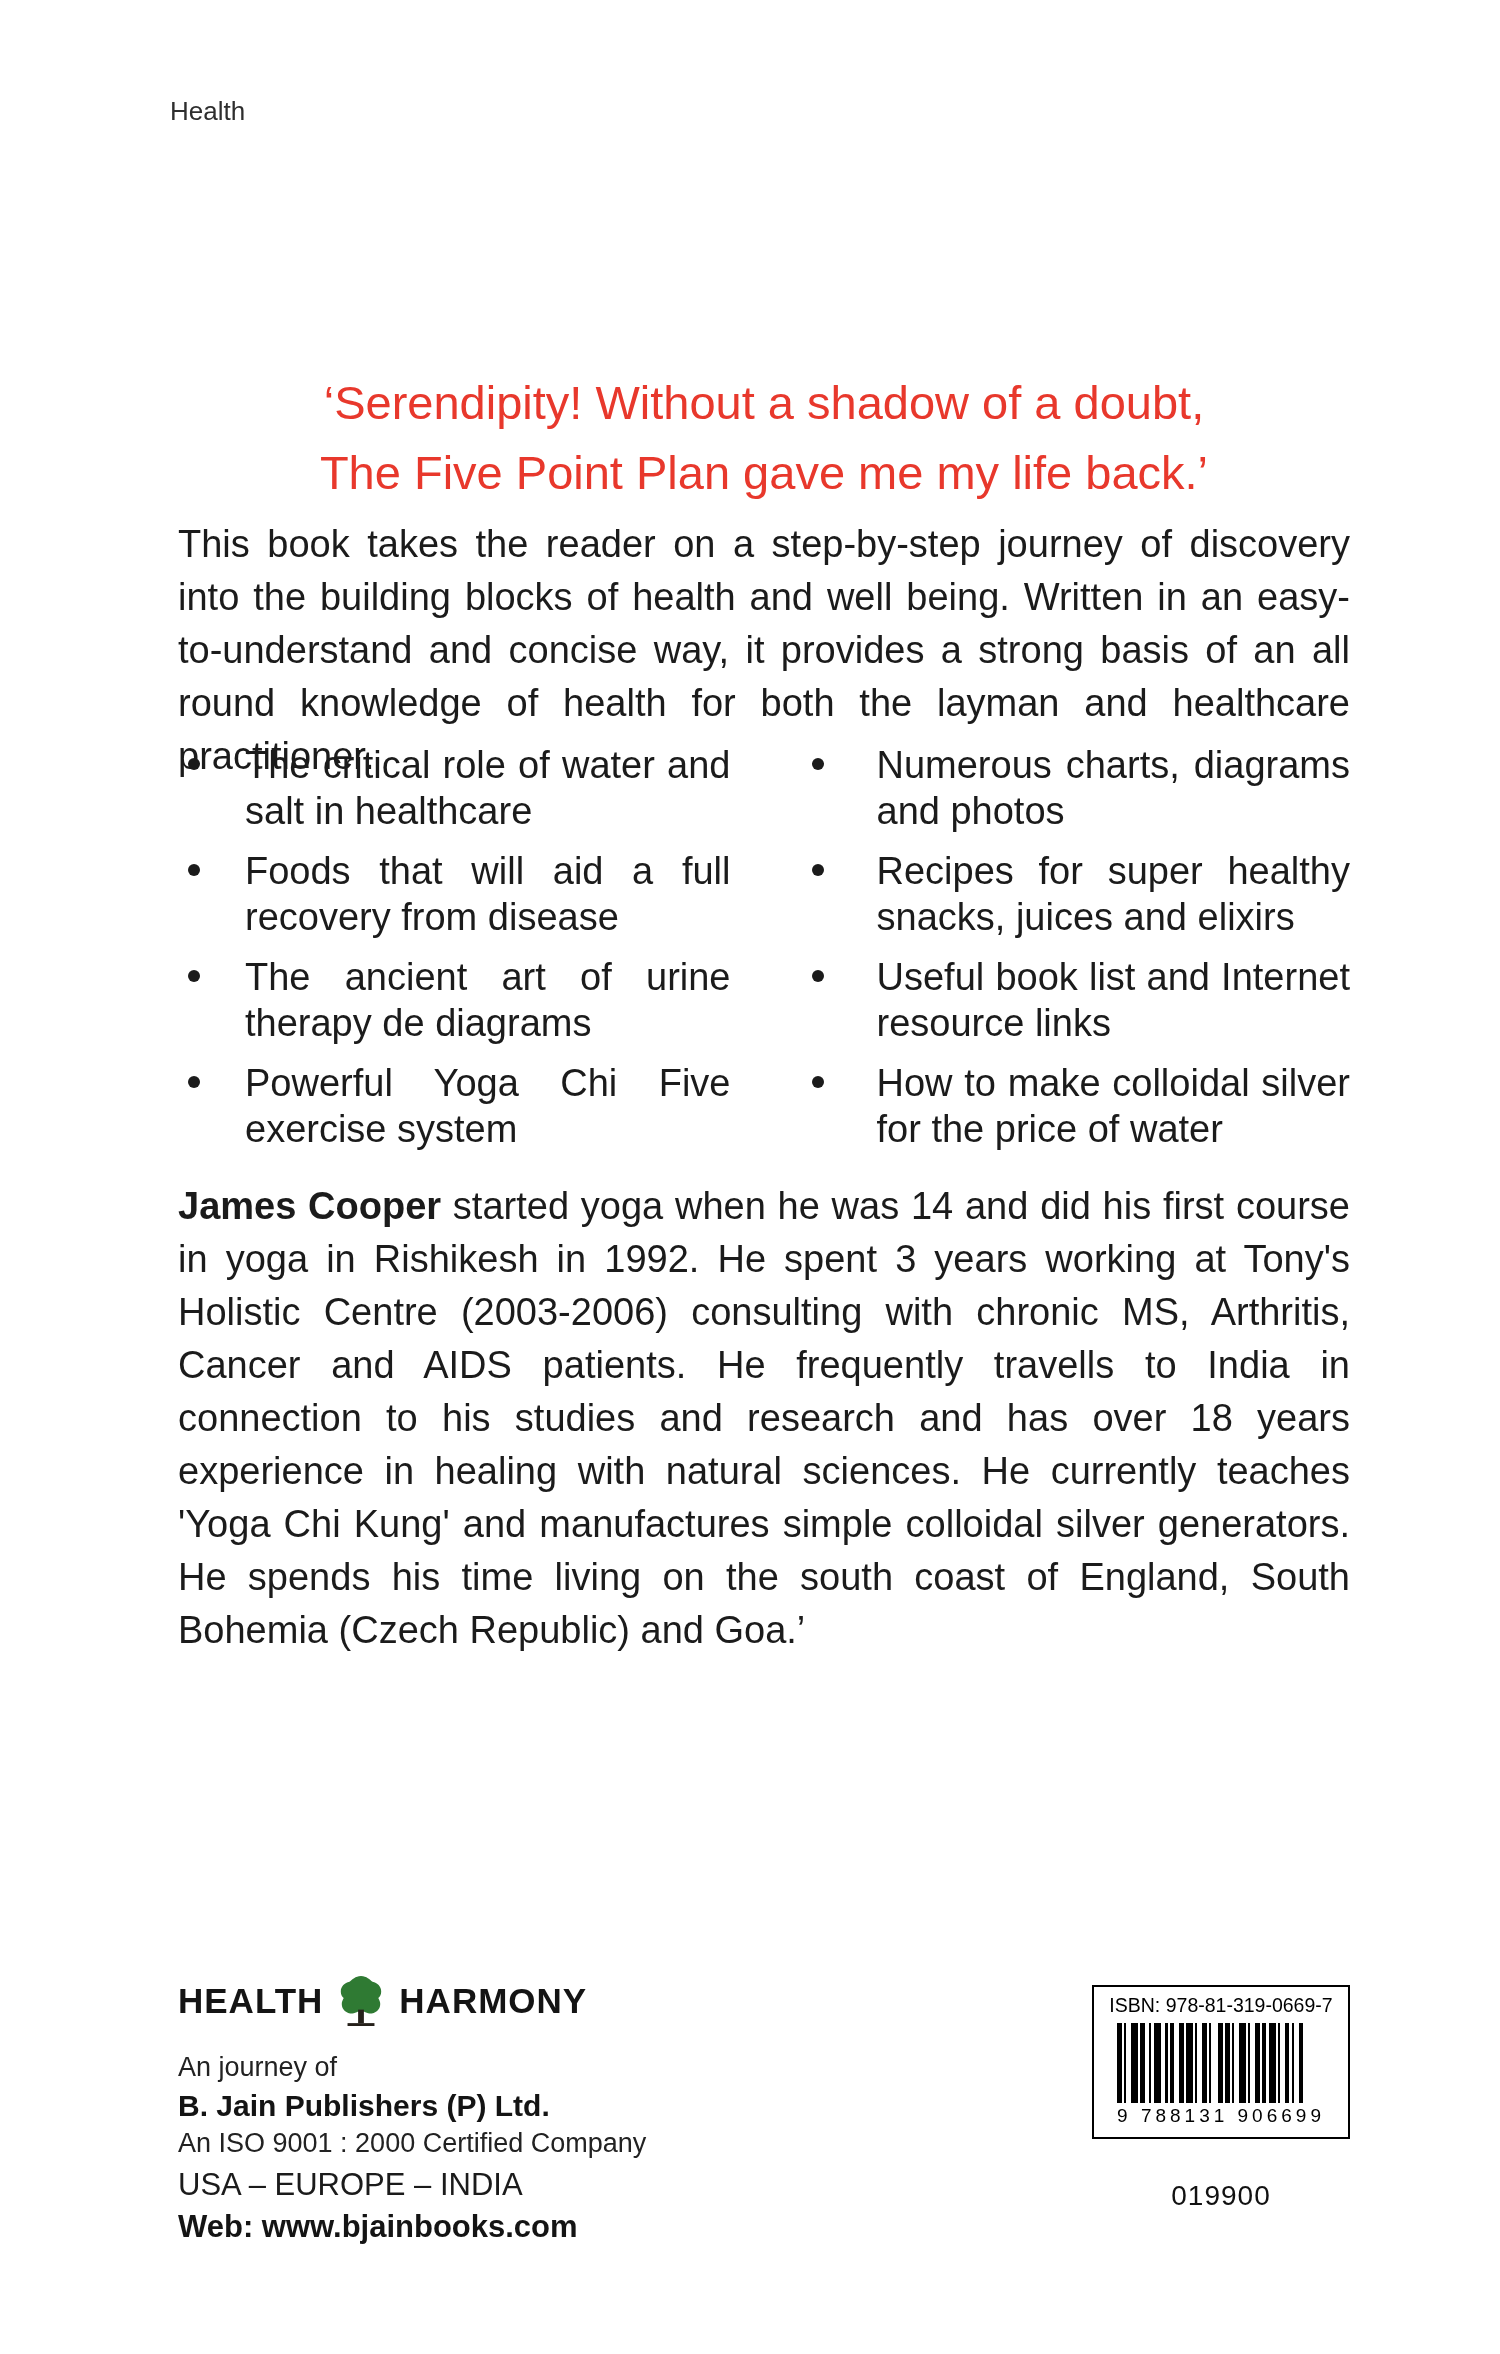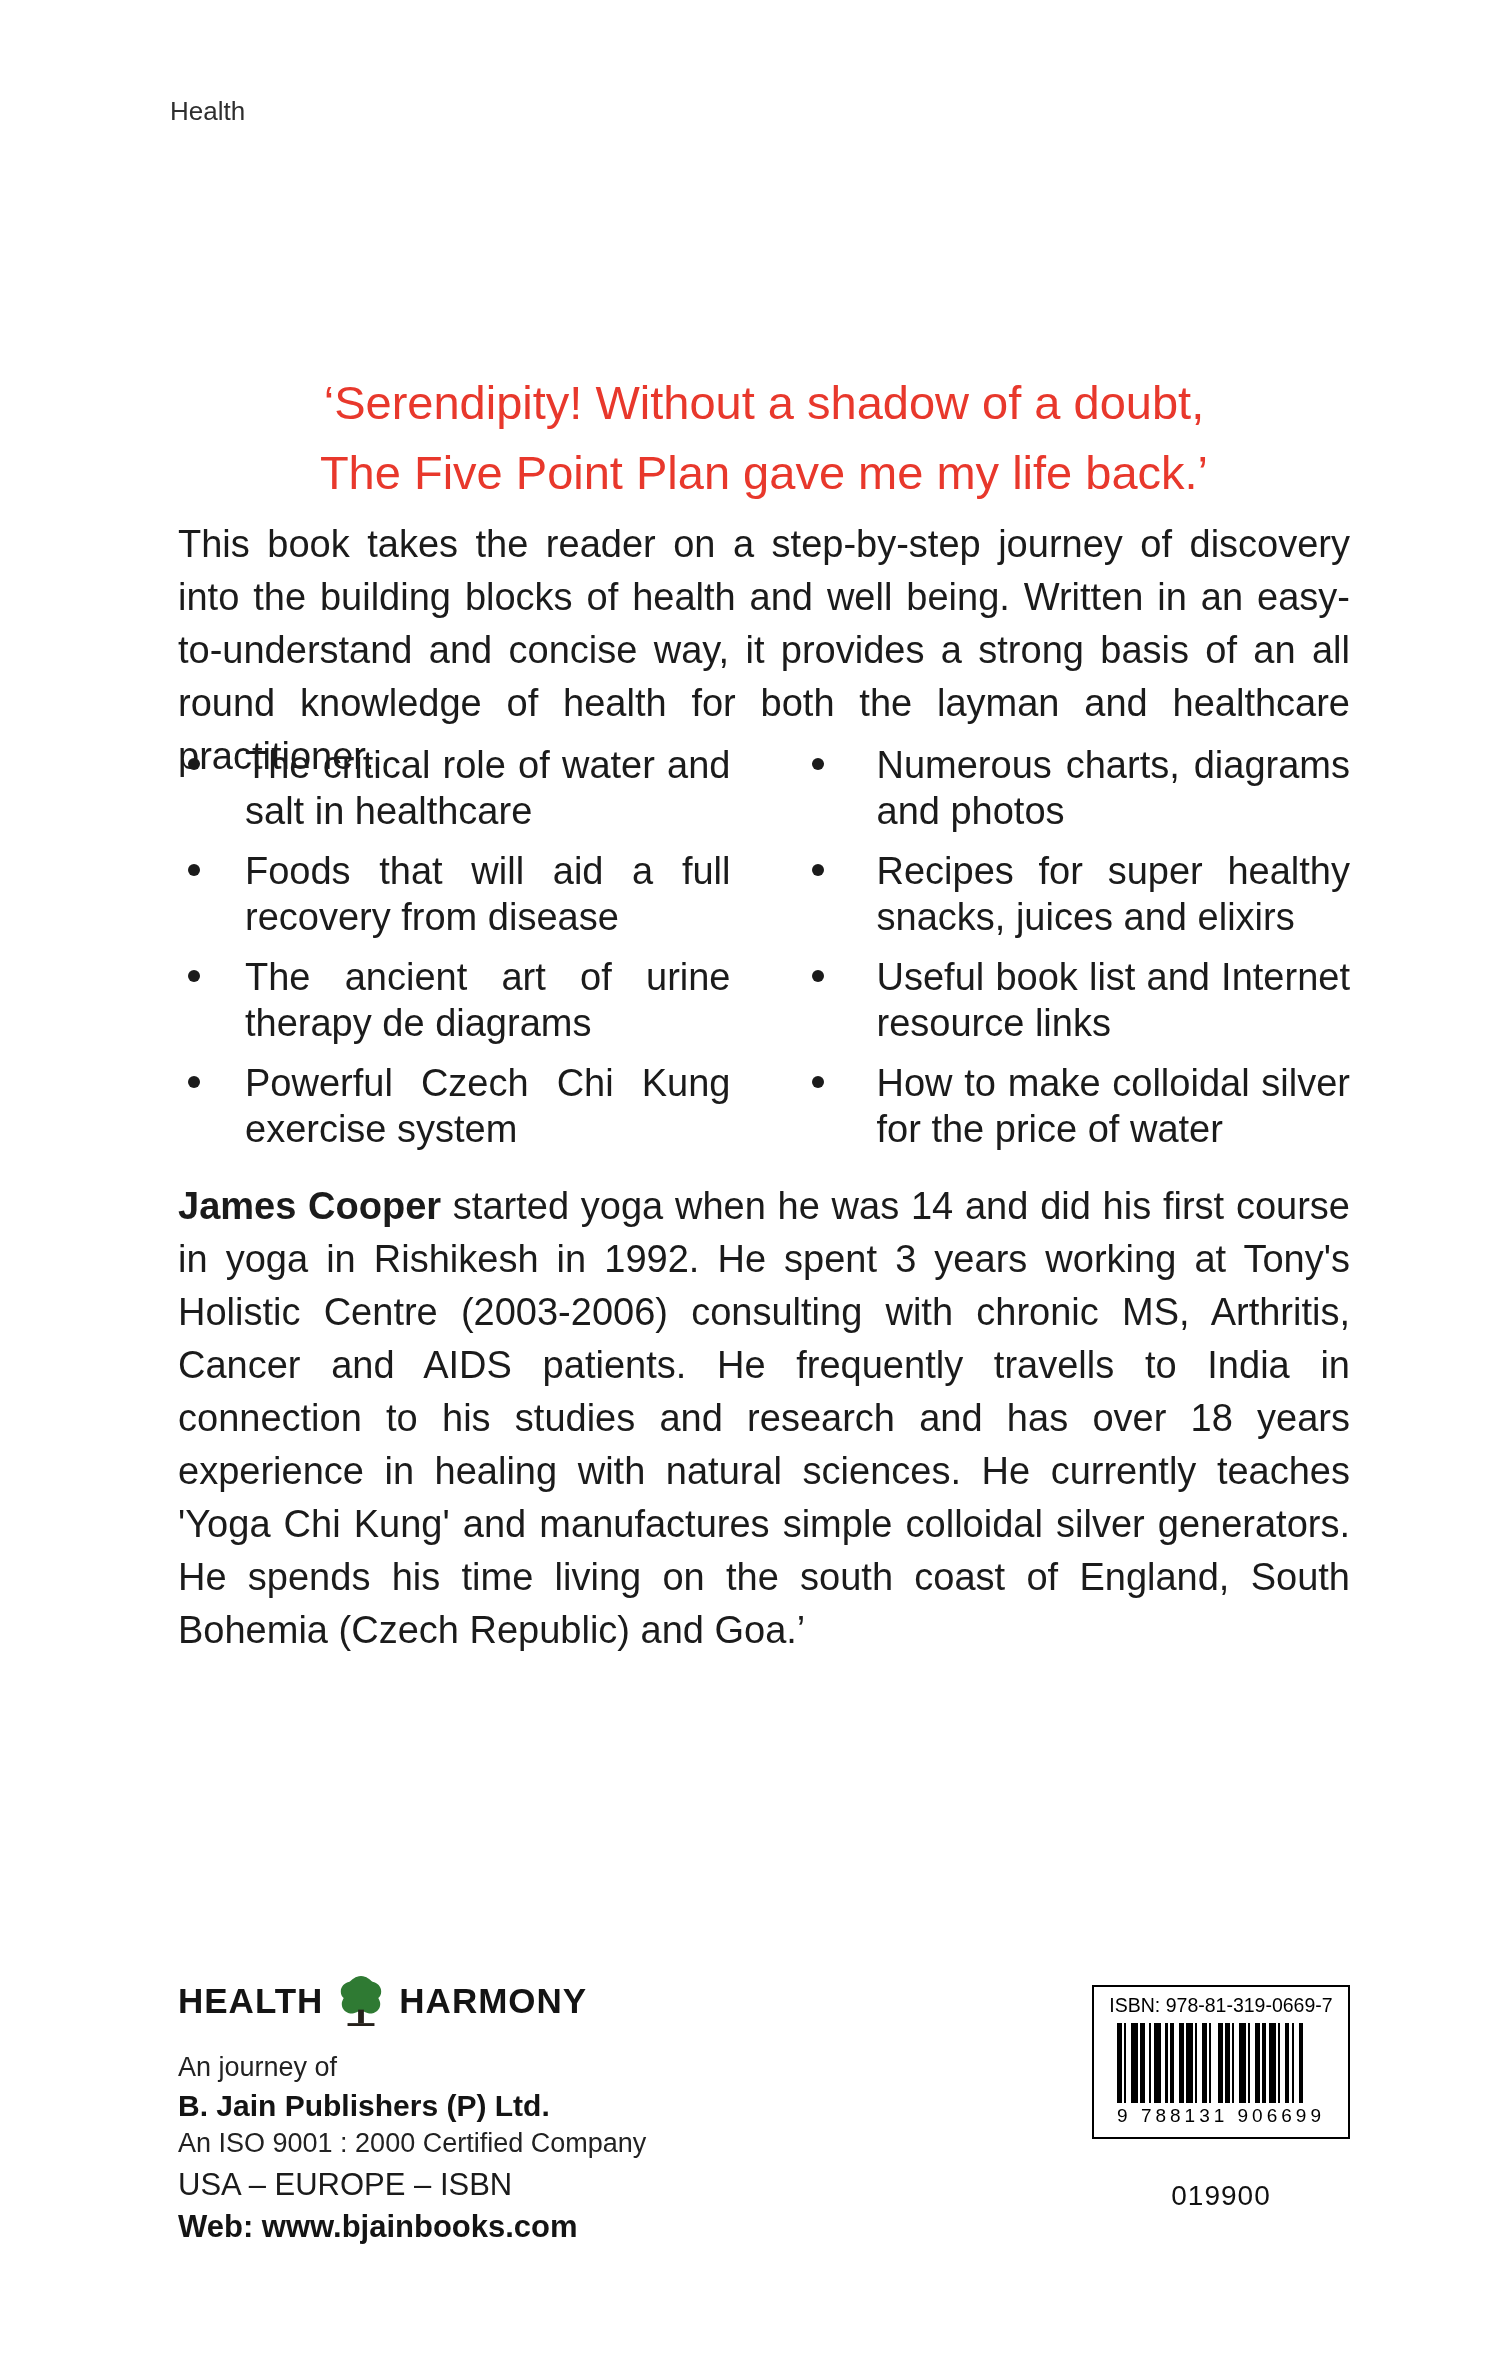--- a/index.html
+++ b/index.html
@@ -91,21 +91,21 @@
         <div class="item">
           <span class="dot"></span>
           <span class="btext">Foods that will aid a full recovery from disease</span>
         </div>
         <div class="item">
           <span class="dot"></span>
           <span class="btext">The ancient art of urine therapy de diagrams</span>
         </div>
         <div class="item">
           <span class="dot"></span>
-          <span class="btext">Powerful Czech Chi Kung exercise system</span>
+          <span class="btext">Powerful Yoga Chi Five exercise system</span>
         </div>
       </div>
       <div class="col col-right">
         <div class="item">
           <span class="dot"></span>
           <span class="btext">Numerous charts, diagrams and photos</span>
         </div>
         <div class="item">
           <span class="dot"></span>
           <span class="btext">Recipes for super healthy snacks, juices and elixirs</span>
@@ -131,21 +131,21 @@
             <path fill="#2f7a33" d="M26 2c-6 0-9 4-12 6-5 1-9 5-9 10 0 3 1 5 3 7-1 2-2 4-2 6 0 6 5 10 11 10 2 0 4-1 6-2 1 1 2 1 3 1s2 0 3-1c2 1 4 2 6 2 6 0 11-4 11-10 0-2-1-4-2-6 2-2 3-4 3-7 0-5-4-9-9-10-3-2-6-6-12-6z"></path>
             <rect x="23" y="37" width="6" height="14" fill="#25201a"></rect>
             <rect x="12" y="51" width="28" height="3" fill="#25201a"></rect>
           </svg>
         </span>
         <span class="brand">HARMONY</span>
       </div>
       <div class="imprint">An journey of</div>
       <div class="pubname">B. Jain Publishers (P) Ltd.</div>
       <div class="iso">An ISO 9001 : 2000 Certified Company</div>
-      <div class="regions">USA – EUROPE – ISBN</div>
+      <div class="regions">USA – EUROPE – INDIA</div>
       <div class="web"><span>Web:</span> <span>www.bjainbooks.com</span></div>
     </div>
 
     <div class="isbn-box">
       <div class="isbn-label">ISBN: 978-81-319-0669-7</div>
       <div class="barcode">
           <i style="left:0.0px;width:4.6px"></i>
           <i style="left:6.9px;width:2.3px"></i>
           <i style="left:13.8px;width:6.9px"></i>
           <i style="left:23.0px;width:4.6px"></i>

